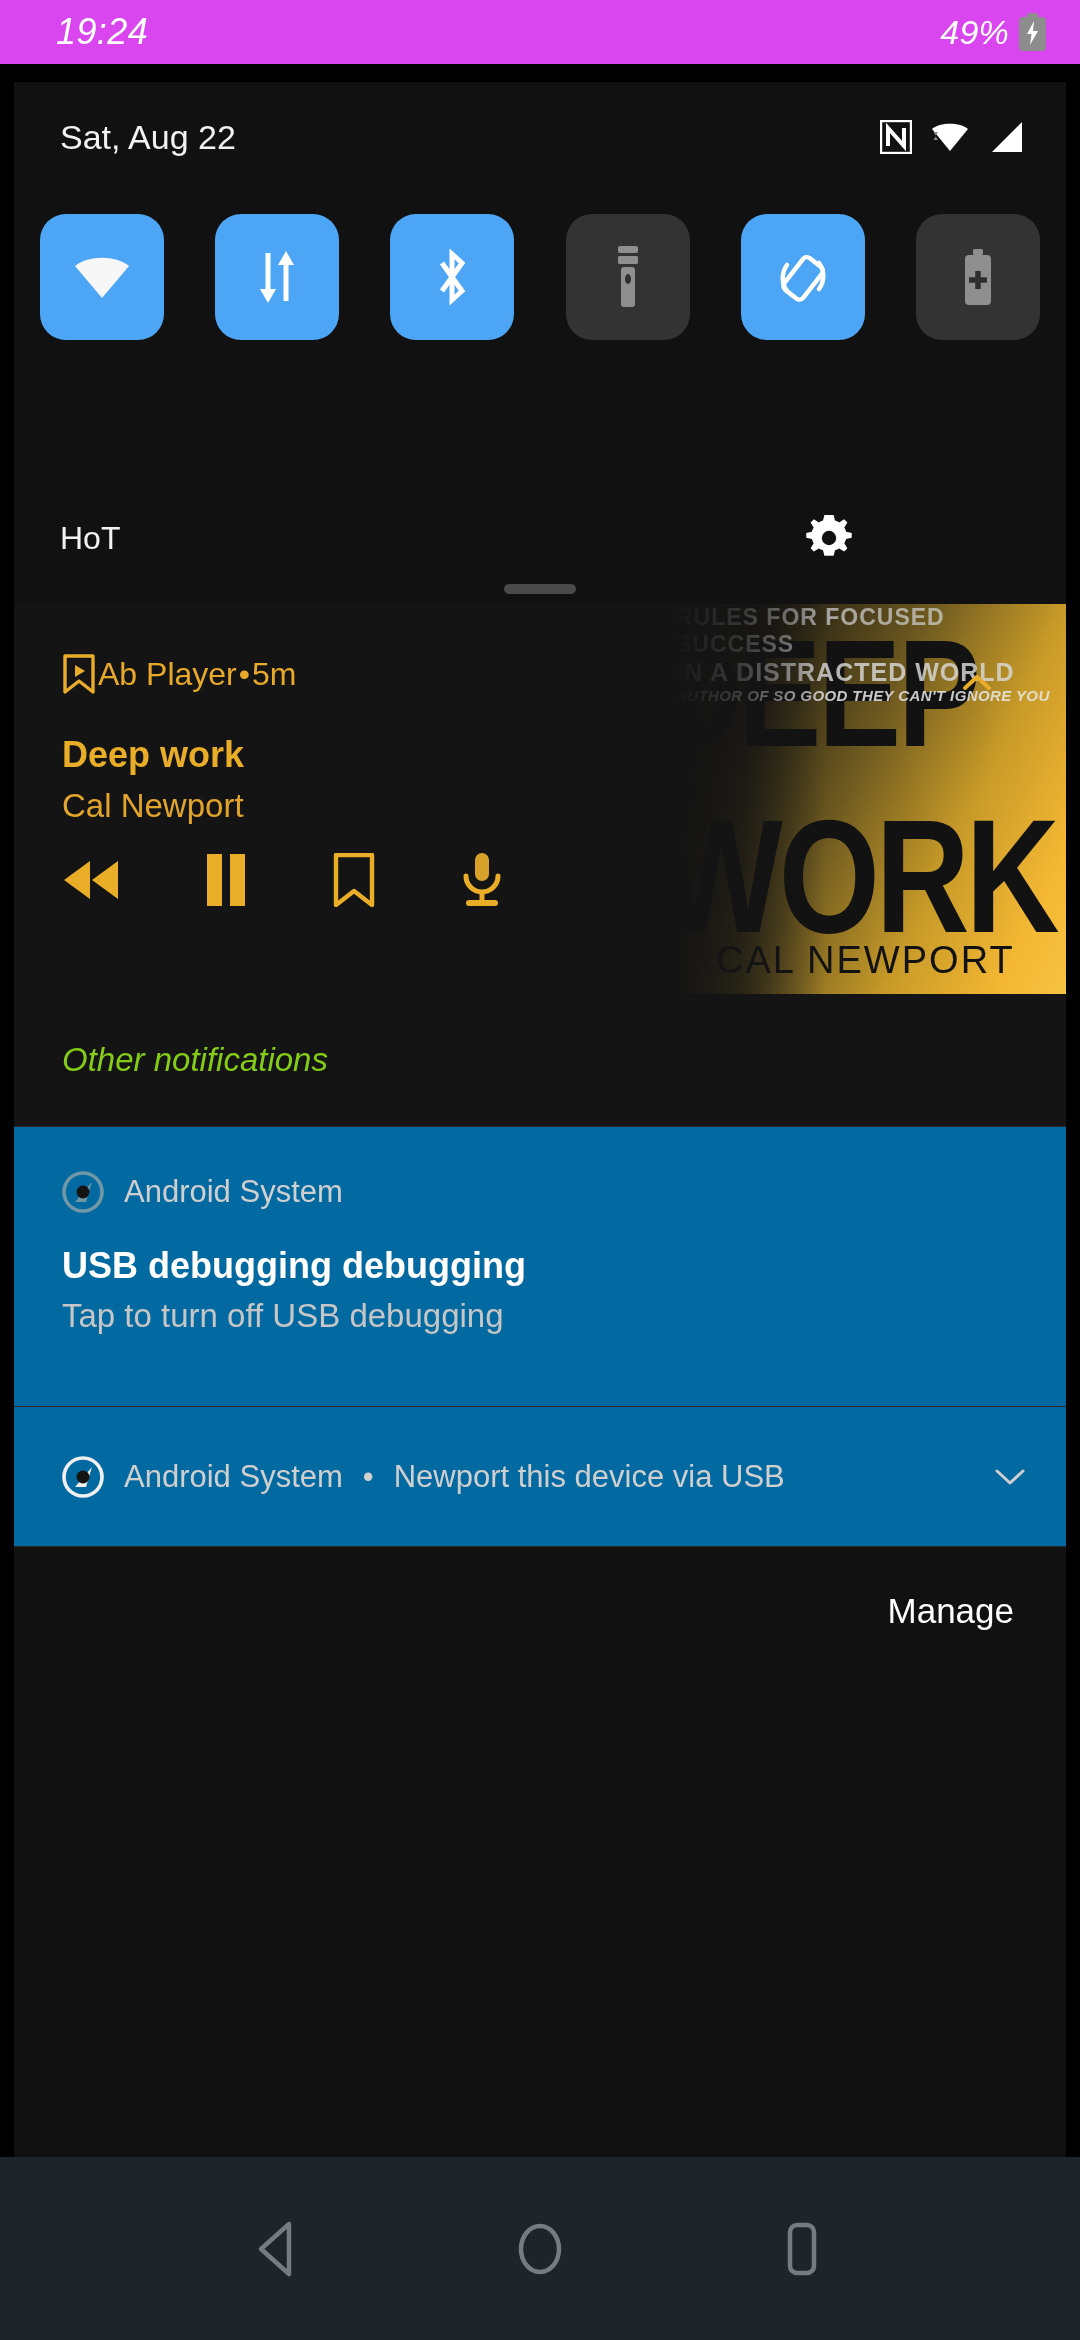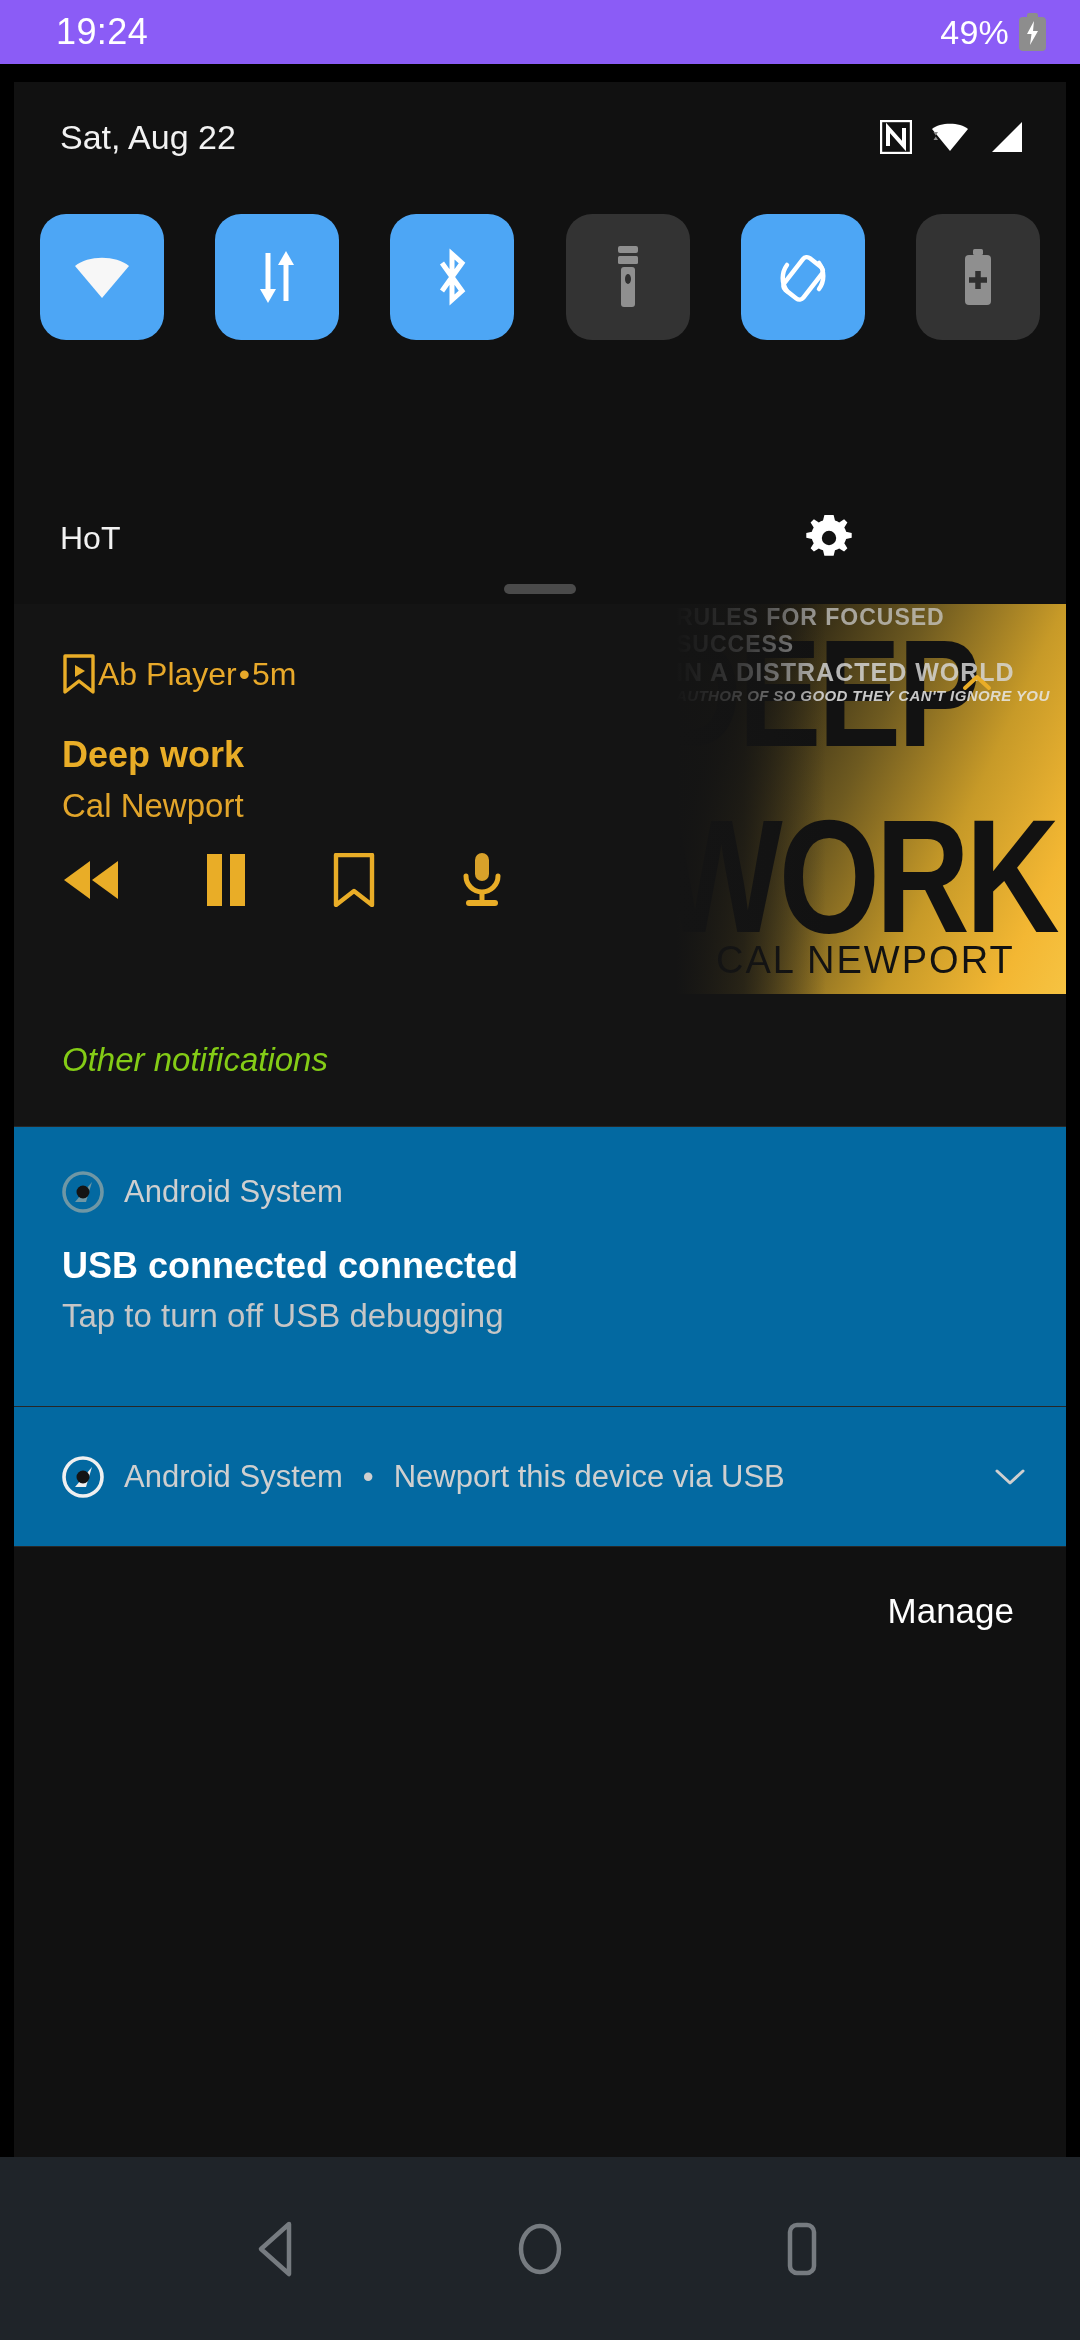--- a/index.html
+++ b/index.html
@@ -8,21 +8,21 @@
     background:#000;
     font-family:"Liberation Sans", sans-serif;
     overflow:hidden;
   }
   .screen { position:relative; width:1080px; height:2340px; background:#000; }
 
   
   .statusbar{
     position:absolute; top:0; left:0; width:1080px; height:64px;
     display:flex; align-items:center; justify-content:space-between;
-    padding:0 34px 0 56px; color:#fff; background:#8b5cf6;
+    padding:0 34px 0 56px; color:#fff; background:#d946ef;font-style:italic;
   }
   .sb-clock{ font-size:36px; letter-spacing:.4px; }
   .sb-right{ display:flex; align-items:center; gap:10px; }
   .sb-batt-pct{ font-size:34px; letter-spacing:.2px; }
   .sb-batt-icon{ width:27px; height:38px; position:relative; }
   .sb-batt-icon .body{
     position:absolute; left:0; top:4px; width:27px; height:34px;
     border-radius:4px; background:#8d8d8d;
   }
   .sb-batt-icon .cap{
@@ -358,21 +358,21 @@
 
     <div class="notif n-usb">
       <div class="n-app-row">
         <svg class="andro-ico" viewBox="0 0 42 42">
           <circle cx="21" cy="21" r="19" fill="none" stroke="#6f97a5" stroke-width="3.6"></circle>
           <path d="M30 11 L13 31 L24 31 Z" fill="#6f97a5"></path>
           <circle cx="21" cy="21" r="6.5" fill="#141414"></circle>
         </svg>
         <div class="n-app-name">Android System</div>
       </div>
-      <div class="n-title">USB connected connected</div>
+      <div class="n-title">USB debugging debugging</div>
       <div class="n-body">Tap to turn off USB debugging</div>
     </div>
     <div class="sep" style="top:1324px;"></div>
 
     <div class="notif n-charge">
       <div class="n-inline">
         <svg class="andro-ico" viewBox="0 0 42 42">
           <circle cx="21" cy="21" r="19" fill="none" stroke="#f0f0f0" stroke-width="3.6"></circle>
           <path d="M30 11 L13 31 L24 31 Z" fill="#f0f0f0"></path>
           <circle cx="21" cy="21" r="6.5" fill="#141414"></circle>

